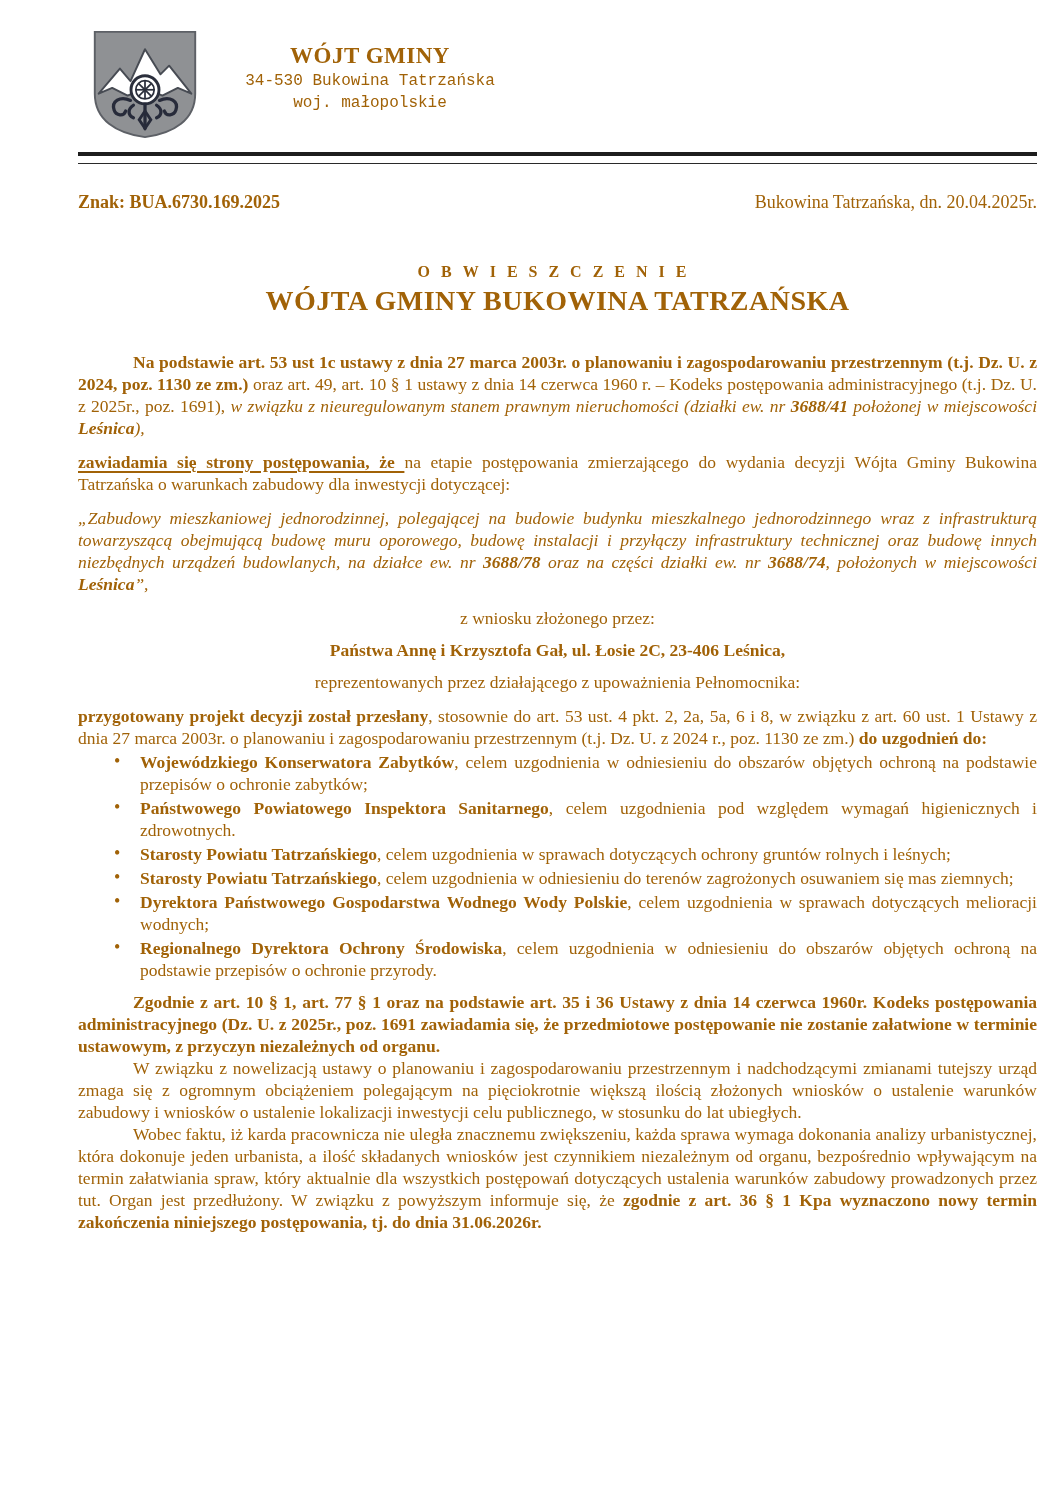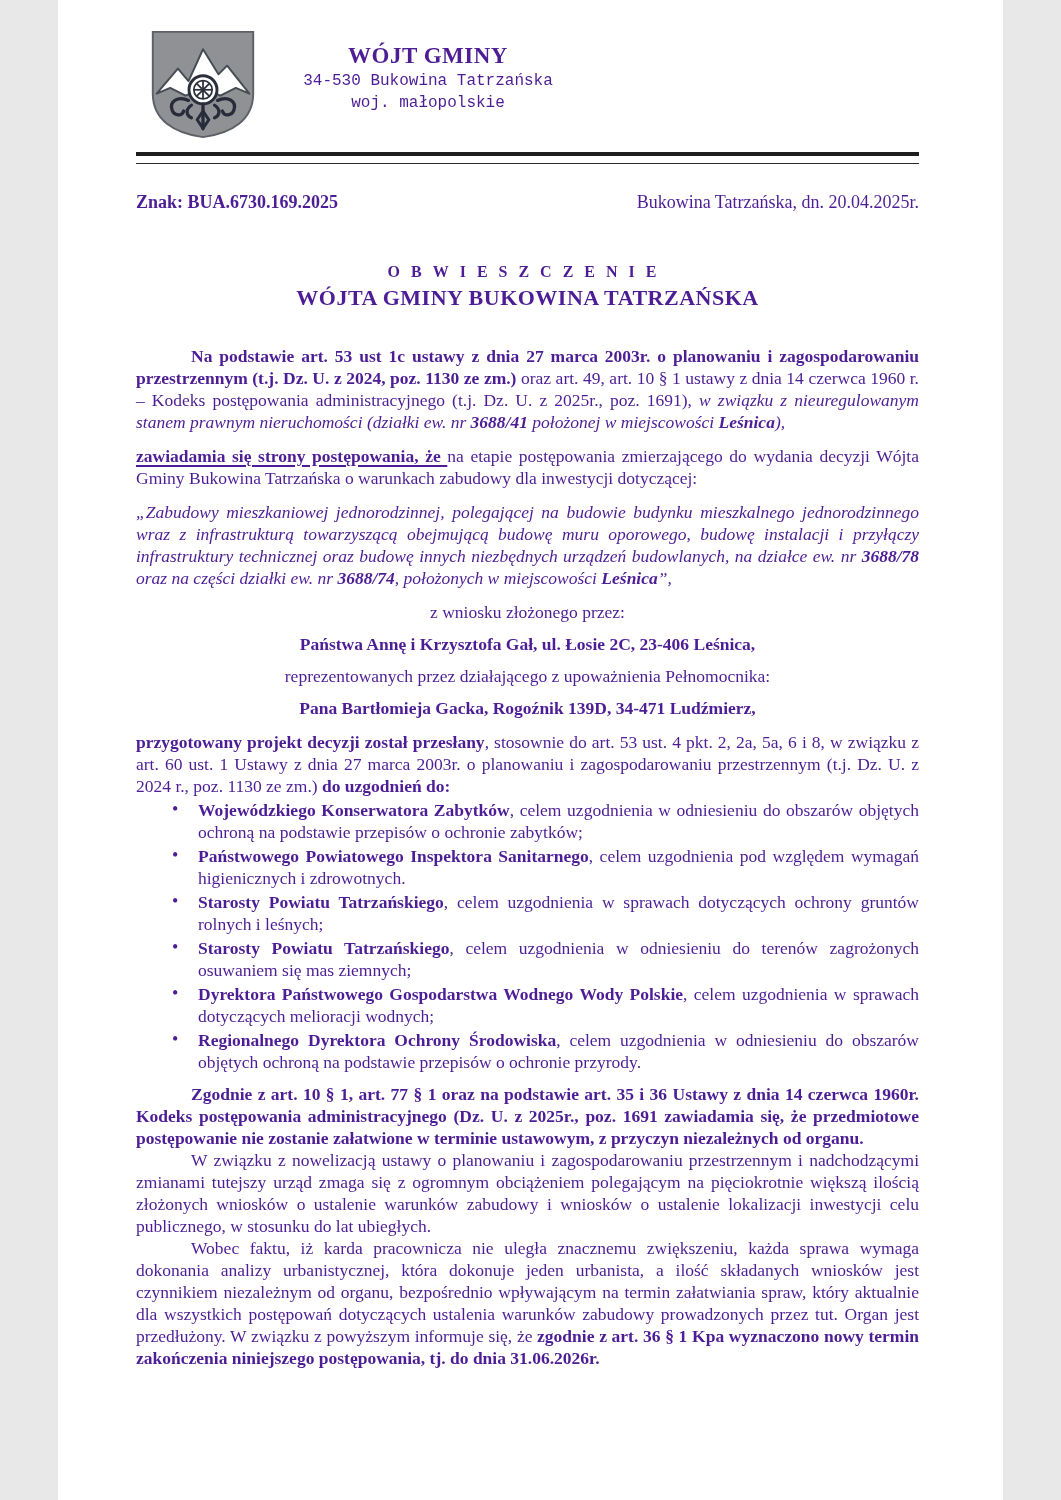--- a/index.html
+++ b/index.html
@@ -2,28 +2,28 @@
 <html lang="pl"><head>
 <meta charset="utf-8">
 <style>
   html, body {
     margin: 0;
     padding: 0;
     background: #e8e8e8;
   }
   .page {
     position: relative;
-    width: 945px;
+    width: 1061px;
     height: 1500px;
     margin: 0 auto;
     background: #ffffff;
     font-family: "Liberation Serif", "DejaVu Serif", serif;
-    color: #4c1d95;
+    color: #a16207;
     box-sizing: border-box;
-    padding: 28px 84px 40px 78px;
+    padding: 28px 24px 40px 78px;
     overflow: hidden;
   }
   
   .letterhead {
     display: flex;
     align-items: flex-start;
   }
   .crest {
     width: 118px;
     height: 112px;
@@ -67,21 +67,21 @@
     margin-top: 50px;
     text-align: center;
   }
   .title-line1 {
     font-size: 16px;
     font-weight: bold;
     letter-spacing: 11px;
   }
   .title-line2 {
     margin-top: 4px;
-    font-size: 22px;
+    font-size: 28px;
     font-weight: bold;
     letter-spacing: 0.5px;
   }
   
   .body-text {
     margin-top: 34px;
     font-size: 17.5px;
     line-height: 22px;
   }
   .body-text p {
@@ -175,21 +175,20 @@
 
     <p><span class="bu">zawiadamia się strony postępowania, że </span><span>na etapie postępowania zmierzającego do wydania decyzji Wójta Gminy Bukowina Tatrzańska o warunkach zabudowy dla inwestycji dotyczącej:</span></p>
 
     <p><span class="i">„Zabudowy mieszkaniowej jednorodzinnej, polegającej na budowie budynku mieszkalnego jednorodzinnego wraz z infrastrukturą towarzyszącą obejmującą budowę muru oporowego, budowę instalacji i przyłączy infrastruktury technicznej oraz budowę innych niezbędnych urządzeń budowlanych, na działce ew. nr </span><span class="bi">3688/78</span><span class="i"> oraz na części działki ew. nr </span><span class="bi">3688/74</span><span class="i">, położonych w miejscowości </span><span class="bi">Leśnica</span><span class="i">”,</span></p>
 
     <p class="applicant">
       </p>
       <div class="applicant" style="text-align:center;">z wniosku złożonego przez:</div>
       <div class="applicant b" style="text-align:center;">Państwa Annę i Krzysztofa Gał, ul. Łosie 2C, 23-406 Leśnica,</div>
       <div class="applicant" style="text-align:center;">reprezentowanych przez działającego z upoważnienia Pełnomocnika:</div>
-      <div class="applicant b" style="text-align:center;">Pana Bartłomieja Gacka, Rogoźnik 139D, 34-471 Ludźmierz,</div>
     <p></p>
 
     <p class="p-project"><span class="b">przygotowany projekt decyzji został przesłany</span><span>, stosownie do art. 53 ust. 4 pkt. 2, 2a, 5a, 6 i 8, w związku z art. 60 ust. 1 Ustawy z dnia 27 marca 2003r. o planowaniu i zagospodarowaniu przestrzennym (t.j. Dz. U. z 2024 r., poz. 1130 ze zm.) </span><span class="b">do uzgodnień do:</span></p>
 
     <ul class="agreements">
       <li><span class="dot">•</span><span class="b">Wojewódzkiego Konserwatora Zabytków</span><span>, celem uzgodnienia w odniesieniu do obszarów objętych ochroną na podstawie przepisów o ochronie zabytków;</span></li>
       <li><span class="dot">•</span><span class="b">Państwowego Powiatowego Inspektora Sanitarnego</span><span>, celem uzgodnienia pod względem wymagań higienicznych i zdrowotnych.</span></li>
       <li><span class="dot">•</span><span class="b">Starosty Powiatu Tatrzańskiego</span><span>, celem uzgodnienia w sprawach dotyczących ochrony gruntów rolnych i leśnych;</span></li>
       <li><span class="dot">•</span><span class="b">Starosty Powiatu Tatrzańskiego</span><span>, celem uzgodnienia w odniesieniu do terenów zagrożonych osuwaniem się mas ziemnych;</span></li>
       <li><span class="dot">•</span><span class="b">Dyrektora Państwowego Gospodarstwa Wodnego Wody Polskie</span><span>, celem uzgodnienia w sprawach dotyczących melioracji wodnych;</span></li>

